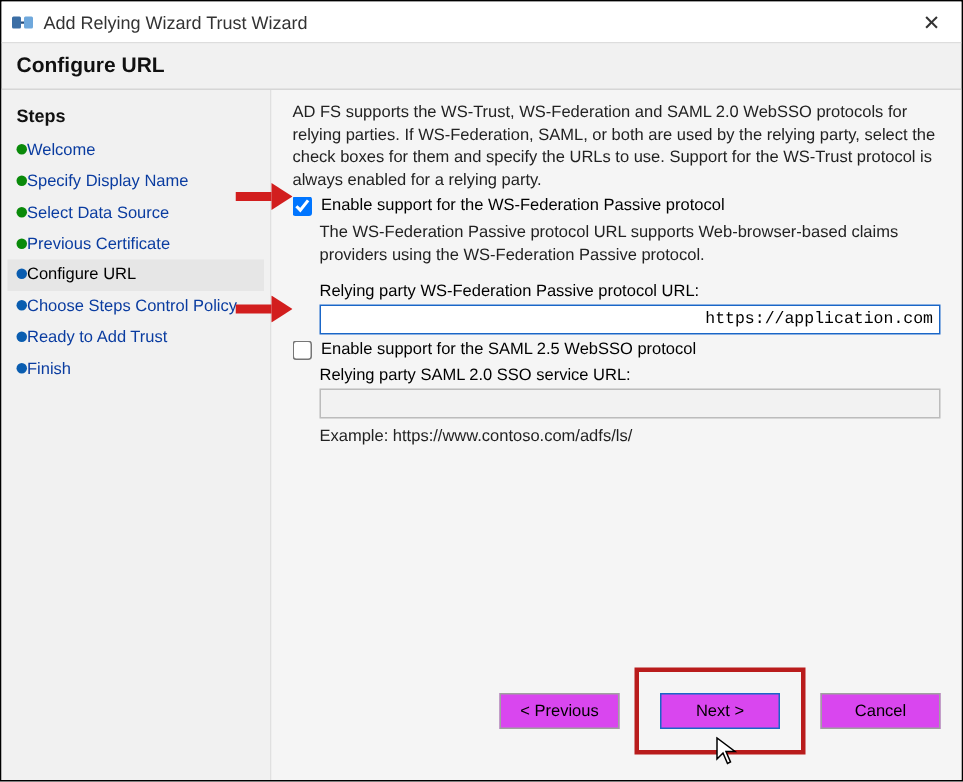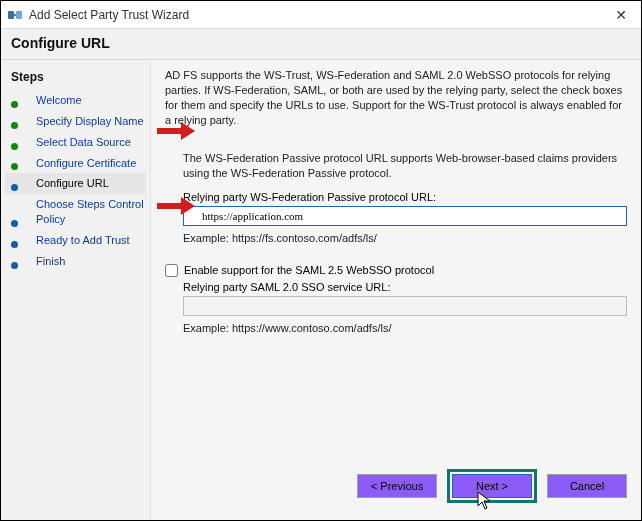--- a/index.html
+++ b/index.html
@@ -48,36 +48,36 @@
     font-weight: bold;
     font-size: 14px;
     color: #111;
   }
   .body {
     display: flex;
     background: #f1f1f1;
     height: calc(521px - 28px - 32px);
   }
   .sidebar {
-    width: 150px;
+    width: 180px;
     padding: 6px 4px;
     background: #f1f1f1;
     border-right: 1px solid #e0e0e0;
   }
   .sidebar-title {
     font-weight: bold;
     font-size: 12px;
     margin: 4px 4px 6px 6px;
     color: #111;
   }
   .step {
     display: flex;
-    align-items: flex-end;
+    align-items: flex-start;
     padding: 3px 2px 3px 6px;
-    gap: 18px;
+    gap: 0;
     line-height: 1.35;
   }
   .step.current { background: #e6e6e6; }
   .step .bullet {
     width: 7px; height: 7px; border-radius: 50%;
     margin-top: 3px;
     flex-shrink: 0;
   }
   .bullet.done { background: #0a8a0a; }
   .bullet.cur  { background: #0a5db0; }
@@ -87,64 +87,65 @@
   .step span.todo-label { color: #0a3ca0; }
 
   .main {
     flex: 1;
     padding: 8px 14px 8px 14px;
     background: #f5f5f5;
     overflow: hidden;
     position: relative;
   }
 
-  .intro { margin-bottom: 24px; line-height: 1.35; color: #222; }
+  .intro { margin-bottom: 4px; line-height: 1.35; color: #222; }
 
   .ck-row { display: flex; align-items: flex-start; gap: 6px; margin-top: 4px;}
   .ck-row input[type="checkbox"]{ margin: 0; width: 13px; height: 13px;}
   .ck-row label { }
   .indent { margin-left: 18px; }
   .desc { color: #222; line-height: 1.35; margin: 4px 0 10px 0;}
   .field-label { margin: 4px 0 3px 0; }
   .textbox {
     width: 100%;
     height: 20px;
     border: 1px solid #1a66c7;
     background: #fff;
-    font-family: Liberation Serif, serif;
+    font-family: Liberation Mono, monospace;
     font-size: 11px;
-    padding: 2px 18px;
+    padding: 2px 4px;
+    text-align: right;
   }
   .textbox.disabled {
     border: 1px solid #bcbcbc;
     background: #f2f2f2;
     color: #777;
   }
   .example { color: #222; margin: 6px 0 20px 0; }
 
   .footer {
     position: absolute;
     right: 14px;
     bottom: 18px;
     display: flex;
     gap: 10px;
     align-items: center;
   }
   .btn {
     min-width: 80px;
     height: 24px;
-    background: #8b5cf6;
+    background: #d946ef;
     border: 1px solid #a0a0a0;
     font-family: inherit;
     font-size: 11px;
     cursor: pointer;
   }
   .next-highlight {
-    border: 3px solid #0f766e;
-    padding: 2px;
+    border: 3px solid #b91c1c;
+    padding: 14px;
     display: inline-flex;
   }
   .btn.primary { border: 1px solid #1a66c7; }
   .cursor-arrow {
     position: absolute;
     pointer-events: none;
   }
 
   .red-arrow {
     position: absolute;
@@ -158,21 +159,21 @@
 <body>
 
 <div class="titlebar">
   <span class="app-icon">
     <svg width="16" height="16" viewBox="0 0 16 16">
       <rect x="1" y="4" width="6" height="8" rx="1" fill="#3b6ea5"></rect>
       <rect x="9" y="4" width="6" height="8" rx="1" fill="#6fa8dc"></rect>
       <path d="M7 8 L9 8" stroke="#274e7d" stroke-width="1.5"></path>
     </svg>
   </span>
-  <span class="title">Add Select Party Trust Wizard</span>
+  <span class="title">Add Relying Wizard Trust Wizard</span>
   <div class="close">
     <span>✕</span>
   </div>
 </div>
 
 <div class="header">Configure URL</div>
 
 <div class="body">
 
   <div class="sidebar">
@@ -185,21 +186,21 @@
     <div class="step">
       <span class="bullet done"></span>
       <a>Specify Display Name</a>
     </div>
     <div class="step">
       <span class="bullet done"></span>
       <a>Select Data Source</a>
     </div>
     <div class="step">
       <span class="bullet done"></span>
-      <a>Configure Certificate</a>
+      <a>Previous Certificate</a>
     </div>
     <div class="step current">
       <span class="bullet cur"></span>
       <span class="cur-label">Configure URL</span>
     </div>
     <div class="step">
       <span class="bullet todo"></span>
       <span class="todo-label">Choose Steps Control Policy</span>
     </div>
     <div class="step">
@@ -208,25 +209,28 @@
     </div>
     <div class="step">
       <span class="bullet todo"></span>
       <span class="todo-label">Finish</span>
     </div>
   </div>
 
   <div class="main">
     <div class="intro">AD FS supports the WS-Trust, WS-Federation and SAML 2.0 WebSSO protocols for relying parties.  If WS-Federation, SAML, or both are used by the relying party, select the check boxes for them and specify the URLs to use.  Support for the WS-Trust protocol is always enabled for a relying party.</div>
 
+    <div class="ck-row">
+      <input type="checkbox" checked="" style="">
+      <label>Enable support for the WS-Federation Passive protocol</label>
+    </div>
     <div class="indent">
       <div class="desc">The WS-Federation Passive protocol URL supports Web-browser-based claims providers using the WS-Federation Passive protocol.</div>
       <div class="field-label">Relying party WS-Federation Passive protocol URL:</div>
       <input class="textbox" type="text" value="https://application.com" style="">
-      <div class="example">Example: https://fs.contoso.com/adfs/ls/</div>
     </div>
 
     <div class="ck-row">
       <input type="checkbox" style="">
       <label>Enable support for the SAML 2.5 WebSSO protocol</label>
     </div>
     <div class="indent">
       <div class="field-label">Relying party SAML 2.0 SSO service URL:</div>
       <input class="textbox disabled" type="text" disabled="" value="" style="">
       <div class="example">Example: https://www.contoso.com/adfs/ls/</div>

